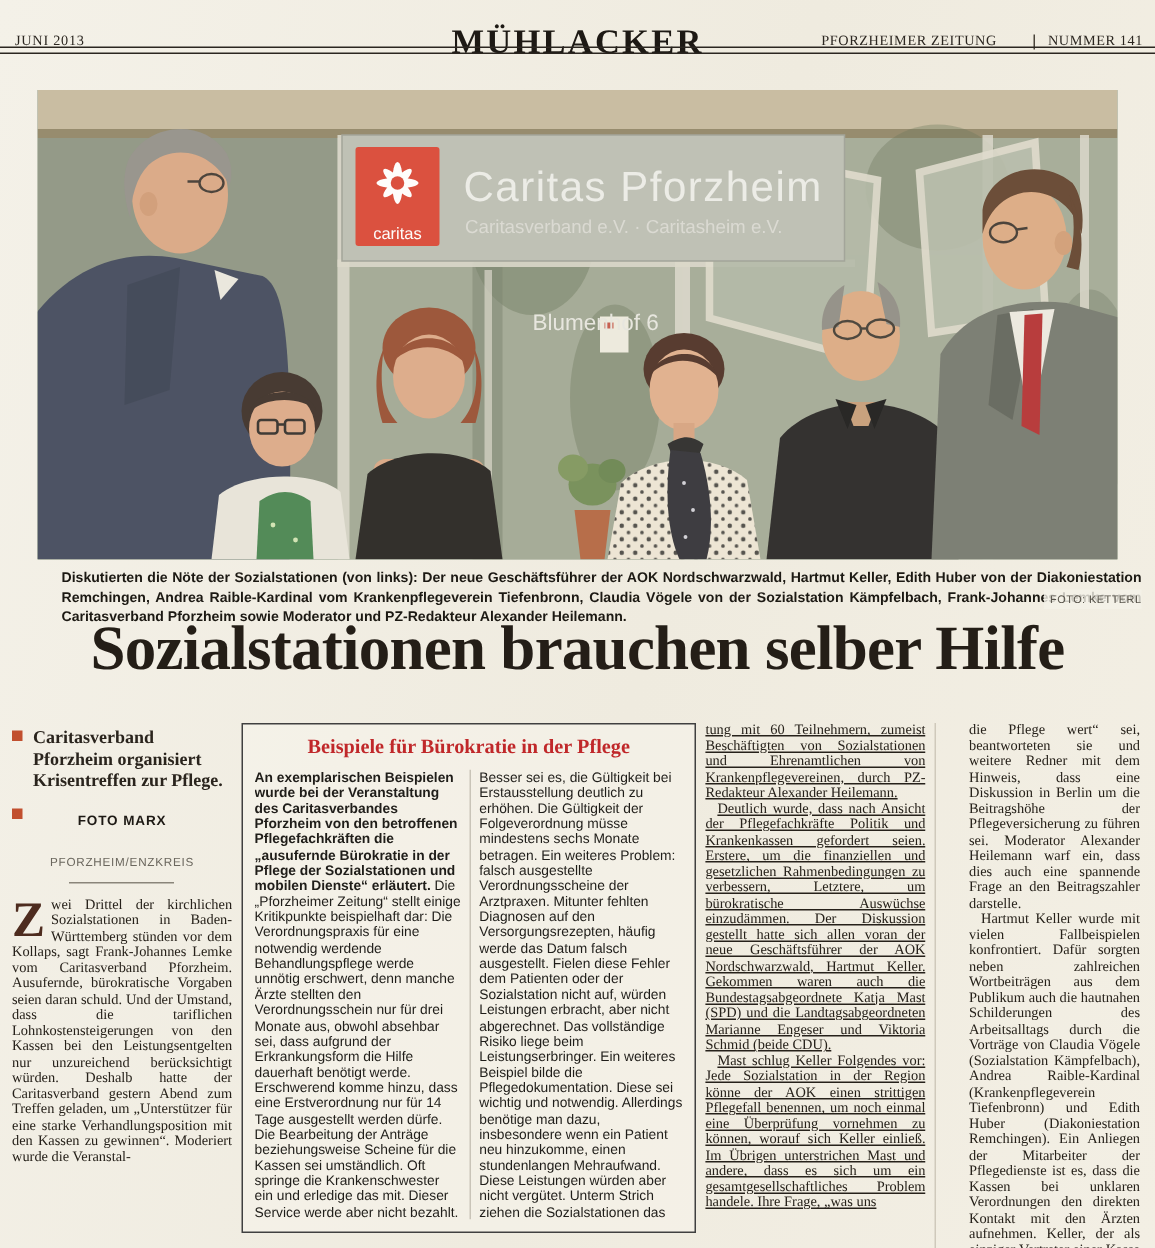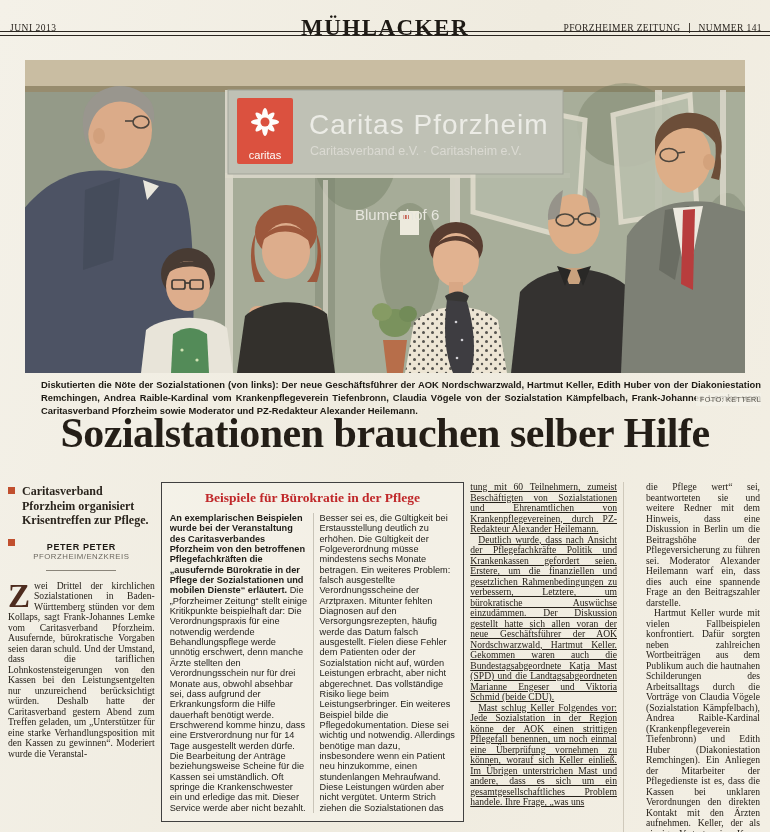--- a/index.html
+++ b/index.html
@@ -7,21 +7,21 @@
     width:770px;height:832px;overflow:hidden;position:relative;
     background:linear-gradient(105deg,#f4f1e8 0%,#efebdf 55%,#f3efe4 100%);
     font-family:"Liberation Serif", serif;color:#26211a;
     -webkit-font-smoothing:antialiased;
   }
   
   .masthead{position:absolute;top:12px;left:0;width:770px;height:24px;}
   .mh-date{position:absolute;left:10px;top:11px;font-size:9.5px;letter-spacing:.5px;color:#2b2620;}
   .mh-title{position:absolute;left:0;right:0;top:3px;text-align:center;font-size:23px;font-weight:bold;letter-spacing:1.5px;color:#1d1914;}
   .mh-right{position:absolute;right:8px;top:11px;font-size:9.5px;letter-spacing:.4px;color:#2b2620;}
-  .mh-issue{border-left:1px solid #4a443a;margin-left:8px;padding-left:9px;}
+  .mh-issue{border-left:1px solid #4a443a;margin-left:24px;padding-left:9px;}
   .double-rule{position:absolute;left:0;top:31px;width:770px;height:3px;border-top:1.6px solid #2b2620;border-bottom:1px solid #2b2620;}
   
   .photo-wrap{position:absolute;left:25px;top:60px;width:720px;height:313px;background:#9aa392;overflow:hidden;}
   .photo-wrap svg{display:block;width:100%;height:100%;}
   
   .caption{position:absolute;left:25px;top:378px;width:720px;height:30px;
     font-family:"Liberation Sans",sans-serif;font-size:9.4px;line-height:13px;font-weight:bold;
     color:#1c1913;text-align:justify;margin-left:16px;}
   .credit{position:absolute;right:0;bottom:2px;font-size:7.3px;font-weight:normal;color:#57534a;letter-spacing:.3px;background:rgba(244,241,232,.8);padding-left:4px;}
   
@@ -35,21 +35,21 @@
   .col5{width:132px;border-left:1px solid #cfc9bb;padding-left:22px;width:138px;box-sizing:border-box;}
   .bodytext{font-size:9.6px;line-height:10.5px;text-align:justify;color:#26211a;}
   .bodytext p{margin:0;}
   .bodytext p.ind{text-indent:8px;}
   
   .bullets{margin:2px 0 10px 0;}
   .bullet{position:relative;padding-left:14px;font-size:12px;line-height:14.6px;font-weight:600;color:#2a241d;margin-bottom:8px;}
   .sq{position:absolute;left:0;top:3px;width:7px;height:7px;background:#c14f2e;}
   .byline{text-align:center;margin:14px 0 4px 0;font-family:"Liberation Sans",sans-serif;}
   .author{font-size:9px;font-weight:bold;letter-spacing:.6px;color:#1d1914;}
-  .location{font-size:7.8px;letter-spacing:.5px;color:#6b675e;margin-top:0;}
+  .location{font-size:7.8px;letter-spacing:.5px;color:#6b675e;margin-top:18px;}
   .byline-rule{width:70px;margin:9px auto 10px auto;border-top:1px solid #8a857a;}
   .dropcap{float:left;font-size:33px;line-height:27px;font-weight:bold;color:#4e2c1f;padding:2px 4px 0 0;}
   
   .infobox{width:306px;height:340px;border:1px solid #404040;box-sizing:border-box;padding:6px 8px;background:rgba(250,248,240,.4);}
   .infobox-title{text-align:center;font-size:13.5px;font-weight:bold;color:#c0282a;margin:1px 0 7px 0;}
   .infobox-cols{display:flex;gap:0;height:300px;overflow:hidden;}
   .ib-col{font-family:"Liberation Sans",sans-serif;font-size:9.2px;line-height:10.35px;color:#1f1d19;hyphens:auto;}
   .ib-left{width:50%;padding-right:5px;box-sizing:border-box;}
   .ib-right{width:50%;padding-left:6px;border-left:1px solid #c9c4b8;box-sizing:border-box;}
   .ib-col p{margin:0;}
@@ -224,21 +224,21 @@
     <div class="bullets">
       <div class="bullet">
         <span class="sq"></span>
         <span>Caritasverband Pforzheim organisiert Krisentreffen zur Pflege.</span>
       </div>
       <div class="bullet">
         <span class="sq"></span>
       </div>
     </div>
     <div class="byline">
-      <div class="author">PETER PETER</div>
+      <div class="author">FOTO MARX</div>
       <div class="location">PFORZHEIM/ENZKREIS</div>
       <div class="byline-rule"></div>
     </div>
     <div class="bodytext">
       <span class="dropcap">Z</span><span>wei Drittel der kirchlichen Sozialstationen in Baden-Württemberg stünden vor dem Kollaps, sagt Frank-Johannes Lemke vom Caritasverband Pforzheim. Ausufernde, bürokratische Vorgaben seien daran schuld. Und der Umstand, dass die tariflichen Lohnkostensteigerungen von den Kassen bei den Leistungsentgelten nur unzureichend berücksichtigt würden. Deshalb hatte der Caritasverband gestern Abend zum Treffen geladen, um „Unterstützer für eine starke Verhandlungsposition mit den Kassen zu gewinnen“. Moderiert wurde die Veranstal-</span>
     </div>
   </div>
 
   <div class="infobox">
     <div class="infobox-title">Beispiele für Bürokratie in der Pflege</div>

